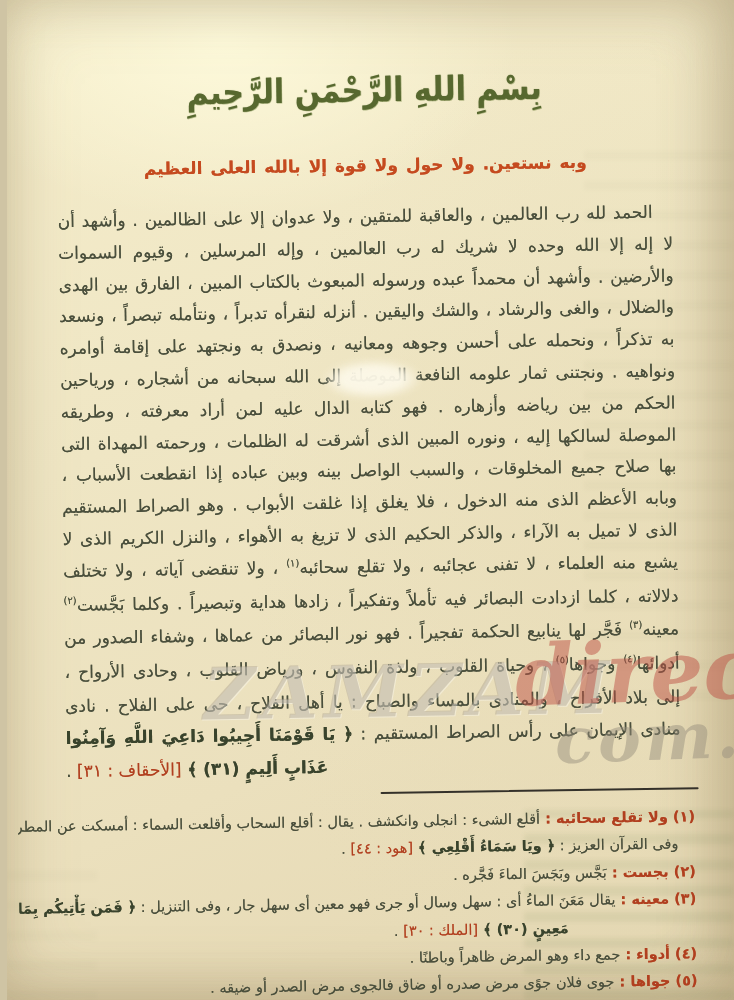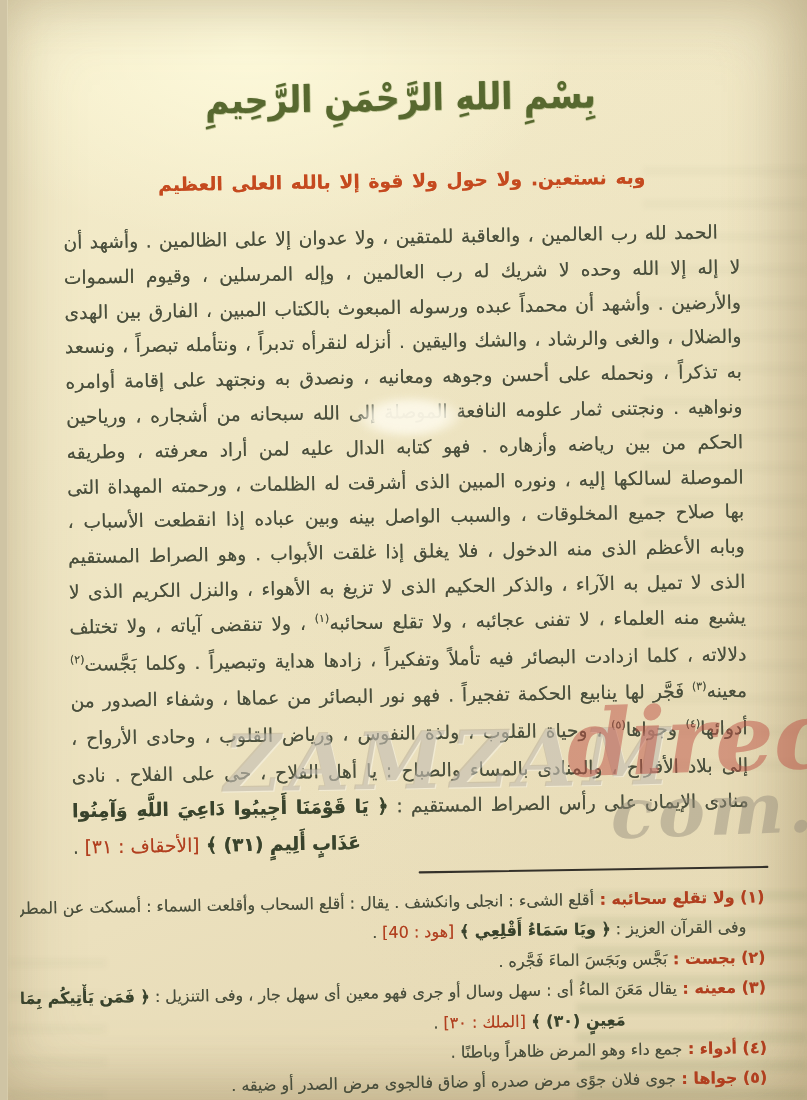--- a/index.html
+++ b/index.html
@@ -116,21 +116,21 @@
     </div>
 
     <div class="tail"><span class="run-verse">عَذَابٍ أَلِيمٍ (٣١) ﴾ </span><span class="run-red">[الأحقاف : ٣١]</span><span class="run-n"> .</span></div>
 
     <div class="smudge"></div>
 
     <div class="separator"></div>
 
     <div class="footnotes">
         <div class="fn-line "><span class="run-redb">(١) ولا تقلع سحائبه : </span><span class="run-n">أقلع الشىء : انجلى وانكشف . يقال : أقلع السحاب وأقلعت السماء : أمسكت عن المطر .</span></div>
-        <div class="fn-line fn-indent"><span class="run-n">وفى القرآن العزيز : </span><span class="run-v2">﴿ ويَا سَمَاءُ أَقْلِعِي ﴾ </span><span class="run-red">[هود : 40]</span><span class="run-n"> .</span></div>
+        <div class="fn-line fn-indent"><span class="run-n">وفى القرآن العزيز : </span><span class="run-v2">﴿ ويَا سَمَاءُ أَقْلِعِي ﴾ </span><span class="run-red">[هود : ٤٤]</span><span class="run-n"> .</span></div>
         <div class="fn-line "><span class="run-redb">(٢) بجست : </span><span class="run-n">بَجَّس وبَجَسَ الماءَ فَجَّره .</span></div>
         <div class="fn-line "><span class="run-redb">(٣) معينه : </span><span class="run-n">يقال مَعَنَ الماءُ أى : سهل وسال أو جرى فهو معين أى سهل جار ، وفى التنزيل : </span><span class="run-v2">﴿ فَمَن يَأْتِيكُم بِمَاءٍ</span></div>
         <div class="fn-line fn-deep-indent"><span class="run-v2">مَعِينٍ (٣٠) ﴾ </span><span class="run-red">[الملك : ٣٠]</span><span class="run-n"> .</span></div>
         <div class="fn-line "><span class="run-redb">(٤) أدواء : </span><span class="run-n">جمع داء وهو المرض ظاهراً وباطنًا .</span></div>
         <div class="fn-line "><span class="run-redb">(٥) جواها : </span><span class="run-n">جوى فلان جوًى مرض صدره أو ضاق فالجوى مرض الصدر أو ضيقه .</span></div>
       </div>
 
   </div>
 
   <div class="wm wm-zamzam">ZAMZAM</div>

